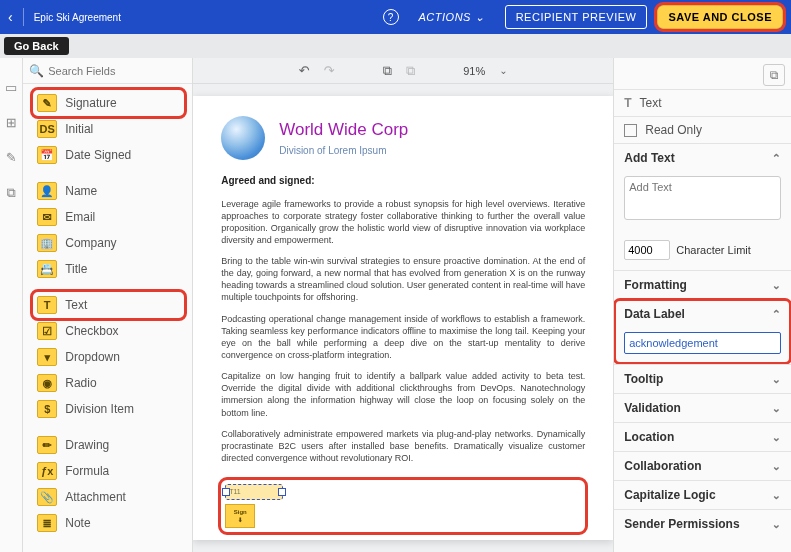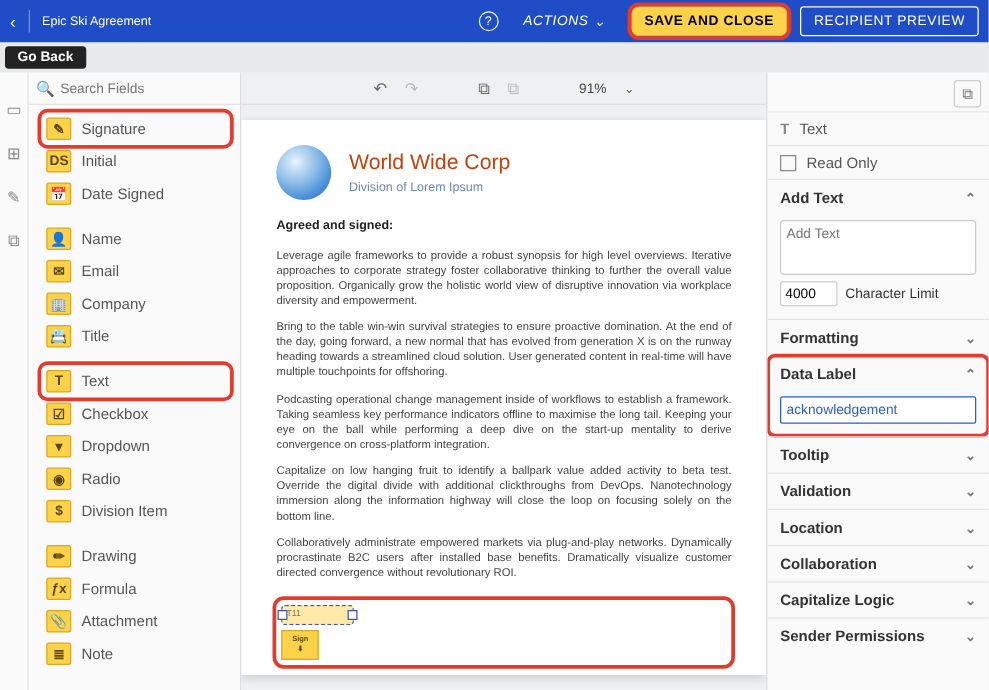--- a/index.html
+++ b/index.html
@@ -34,38 +34,38 @@
   
   .center { flex:1; background:#eef0f2; display:flex; flex-direction:column;}
   .ctoolbar{ height:26px; display:flex; align-items:center; gap:14px; padding:0 14px; color:#666; font-size:13px; border-bottom:1px solid #ddd;}
   .ctoolbar .gap{flex:0 0 20px;}
   .ctoolbar .spacer{flex:1;}
   .zoom{font-size:11px;color:#444;}
   .page-stage{ flex:1; overflow:auto; display:flex; justify-content:center; padding:12px 0;}
   .page{ width:420px; background:#fff; box-shadow:0 2px 8px rgba(0,0,0,0.15); padding:20px 28px 30px 28px; font-size:9px; color:#444; line-height:1.35;}
   .logo-row{display:flex;align-items:center;gap:14px;margin-bottom:14px;}
   .globe{width:44px;height:44px;border-radius:50%;background:radial-gradient(circle at 35% 30%, #e8f3ff 0%, #8fbfe8 40%, #4a90d9 70%, #2d6fb5 100%);}
-  .corp-name{color:#c2410c;font-size:17px;font-weight:500;}
+  .corp-name{color:#a21caf;font-size:17px;font-weight:500;}
   .corp-sub{color:#6a88b4;font-size:10px;margin-top:2px;}
   .agreed{font-weight:bold;color:#222;font-size:10px;margin:10px 0 10px 0;}
   .page p{margin-bottom:9px;text-align:justify;}
   .sig-area{margin-top:16px;display:flex;flex-direction:column;align-items:flex-start;gap:4px;}
   .placed-field{width:58px;height:16px;background:#ffe9a8;border:1.5px dashed #3556b8;border-radius:3px;position:relative;display:flex;align-items:center;padding-left:3px;font-size:7px;color:#775;}
   .placed-field::before,.placed-field::after{content:'';position:absolute;width:6px;height:6px;border:1.5px solid #3556b8;background:#fff;top:50%;transform:translateY(-50%);}
   .placed-field::before{left:-4px;} .placed-field::after{right:-4px;}
   .sig-area.hl{outline:3px solid #e43b2f;border-radius:6px;padding:4px;}
   .sign-tab{width:30px;height:24px;background:#ffd24a;border:1px solid #d6a923;display:flex;flex-direction:column;align-items:center;justify-content:center;font-size:6px;font-weight:bold;color:#5a4700;}
   
   .rightcol{ width:184px; background:#fafafa; border-left:1px solid #ddd; display:flex; flex-direction:column; overflow:auto;}
   .r-row{display:flex;align-items:center;padding:6px 10px;gap:8px;font-size:12px;color:#555;}
   .r-sec{border-top:1px solid #e3e3e3;}
   .r-head{display:flex;align-items:center;justify-content:space-between;padding:7px 10px;font-size:12px;color:#333;font-weight:600;cursor:pointer;}
   .r-body{padding:4px 10px 10px 10px;}
   .txtarea{width:100%;height:44px;border:1px solid #ccc;border-radius:3px;padding:4px;font-size:11px;resize:none;}
-  .climit{display:flex;gap:6px;align-items:center;margin-top:2px;}
+  .climit{display:flex;gap:6px;align-items:center;margin-top:17px;}
   .climit input{width:46px;border:1px solid #ccc;padding:3px;font-size:11px;border-radius:2px;}
   .dl-input{width:100%;border:1.5px solid #2b5fc7;padding:4px;font-size:11px;color:#2b5fc7;border-radius:2px;outline:none;}
   .cb{width:13px;height:13px;border:1px solid #888;display:inline-flex;align-items:center;justify-content:center;font-size:10px;color:#2b5fc7;}
   .cb.checked::after{content:'✓';}
   .chev{font-size:11px;color:#777;}
   .copy-btn{width:22px;height:22px;border:1px solid #ccc;border-radius:3px;display:flex;align-items:center;justify-content:center;color:#777;margin:3px 0 0 auto;}
   .top-copy{padding:3px 6px;border-bottom:1px solid #e3e3e3;display:flex;justify-content:flex-end;}
 </style>
 </head>
 <body>
@@ -73,22 +73,22 @@
 <div class="topbar">
   <span class="back-chev">‹</span>
   <span class="divider-v"></span>
   <span class="doc-title">Epic Ski Agreement</span>
   <span class="top-spacer"></span>
   <span class="help-ic">?</span>
   <button class="top-btn actions-btn">
       <span>ACTIONS</span> 
       <span>⌄</span>
     </button>
+  <button class="top-btn">RECIPIENT PREVIEW</button>
   <button class="top-btn save-btn hl-red">SAVE AND CLOSE</button>
-  <button class="top-btn">RECIPIENT PREVIEW</button>
 </div>
 
 <div class="goback-row">
   <span class="goback-chip">Go Back</span>
 </div>
 
 <div class="main">
 
   <div class="leftrail">
     <span>▭</span>

